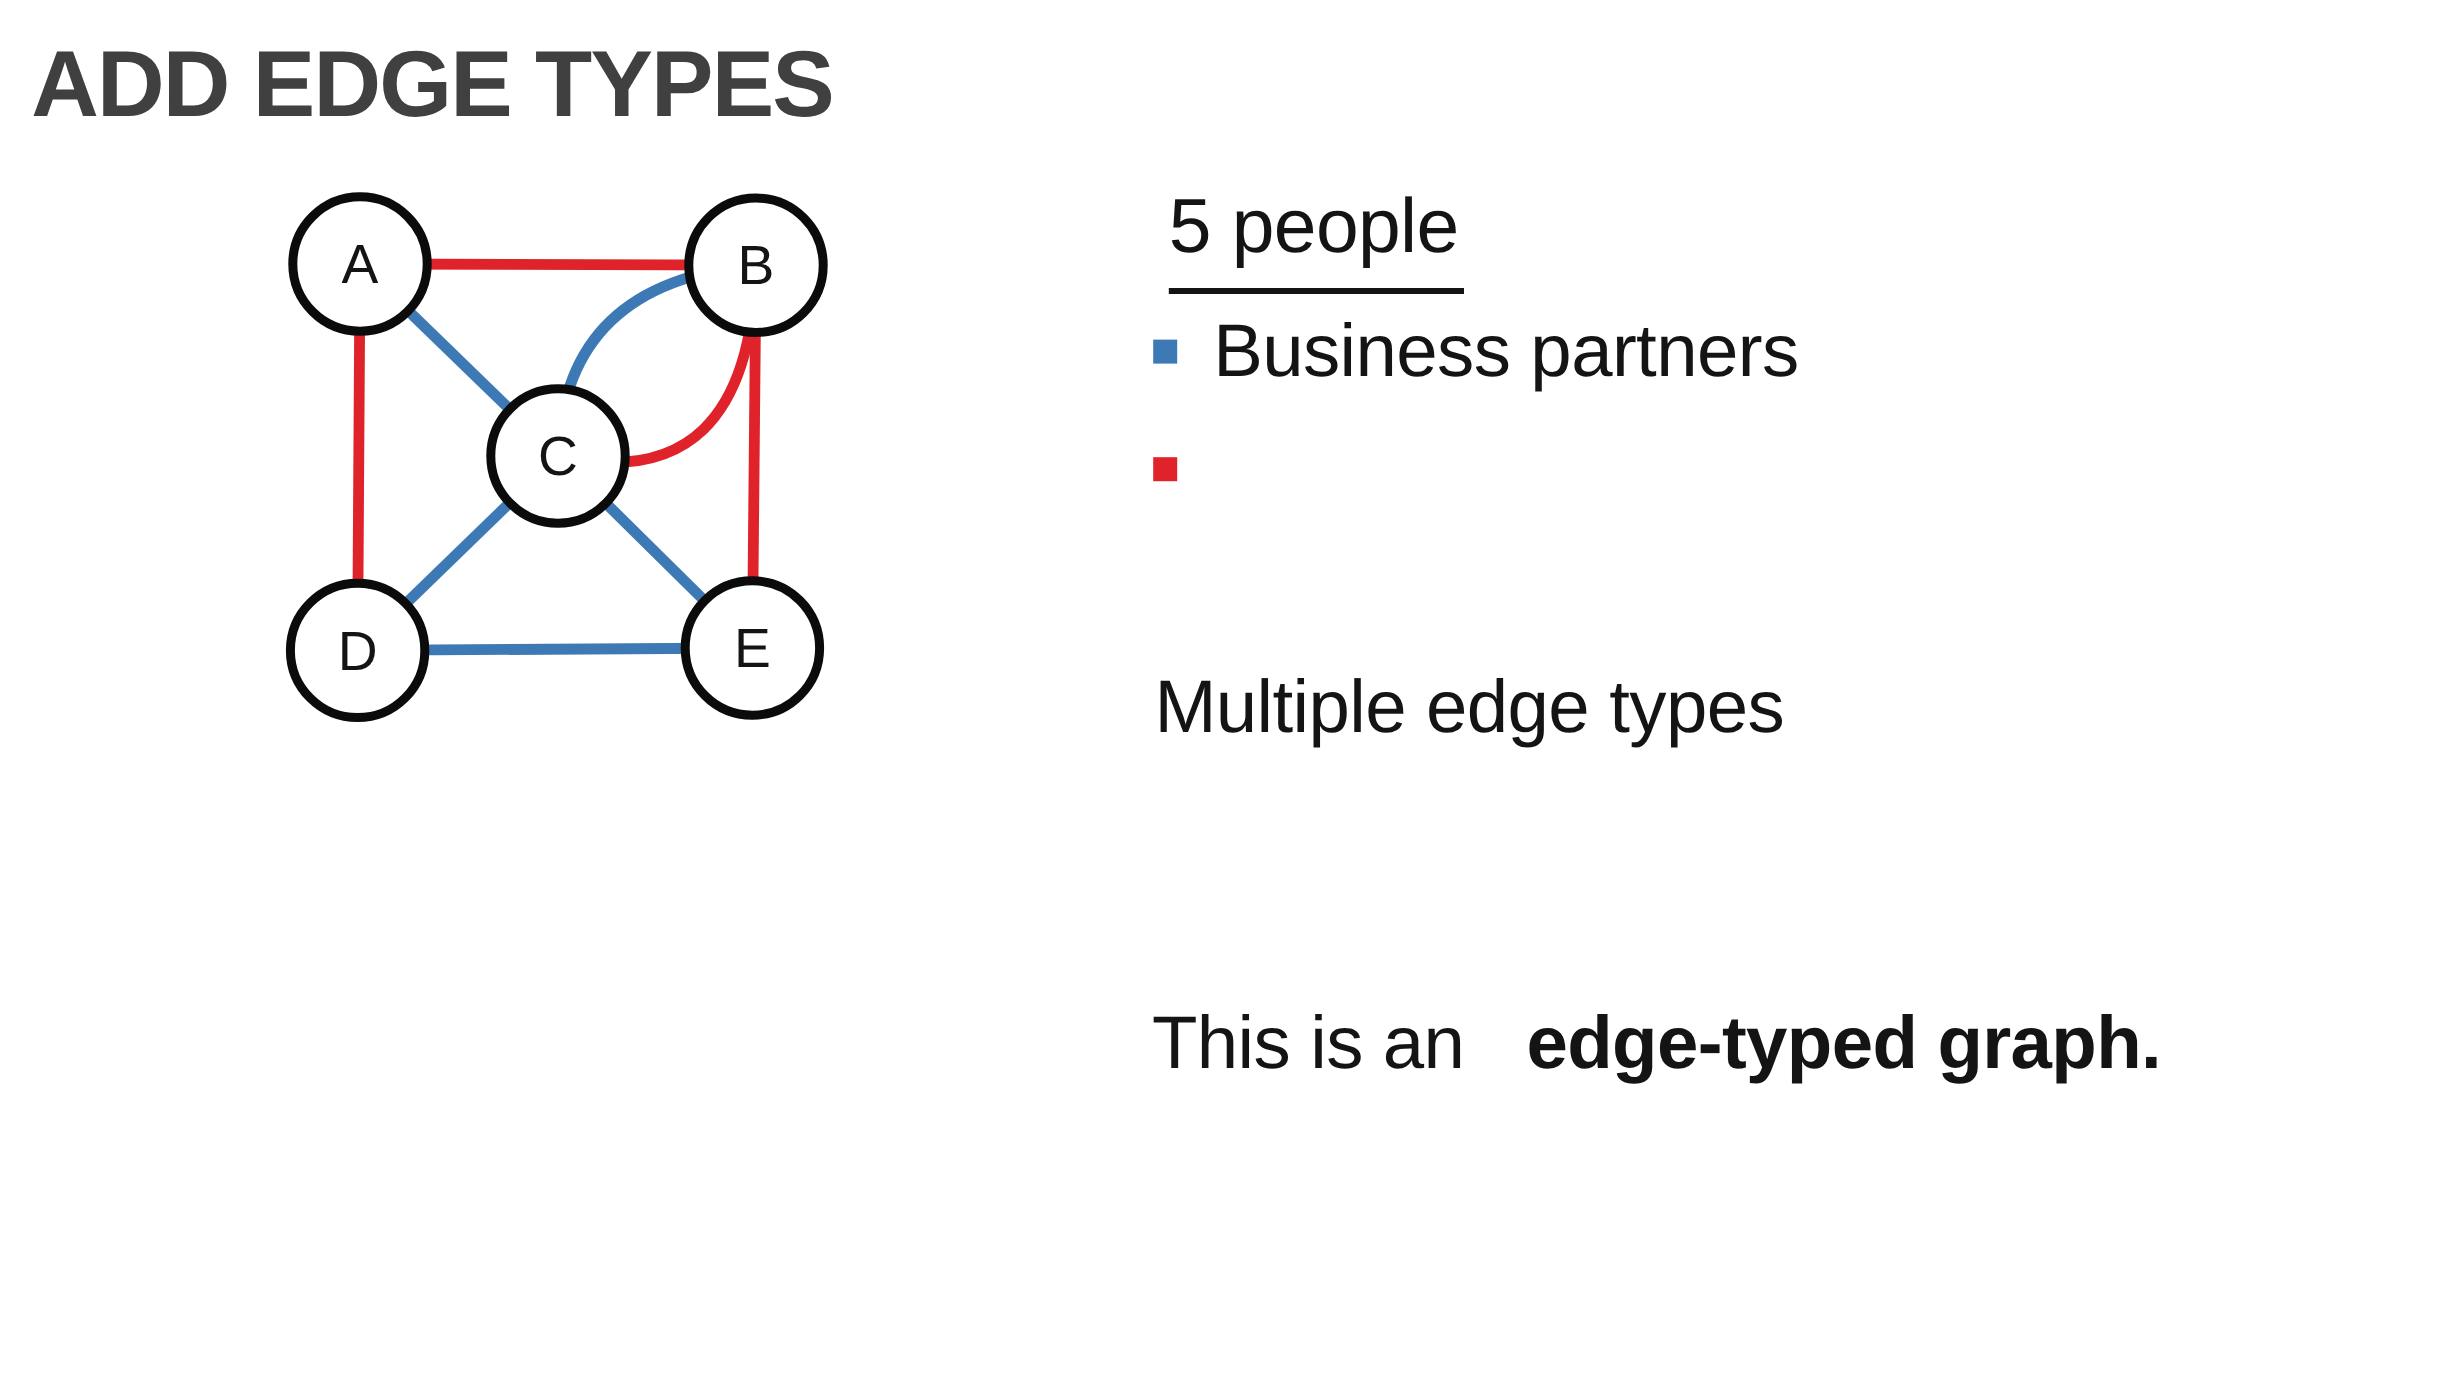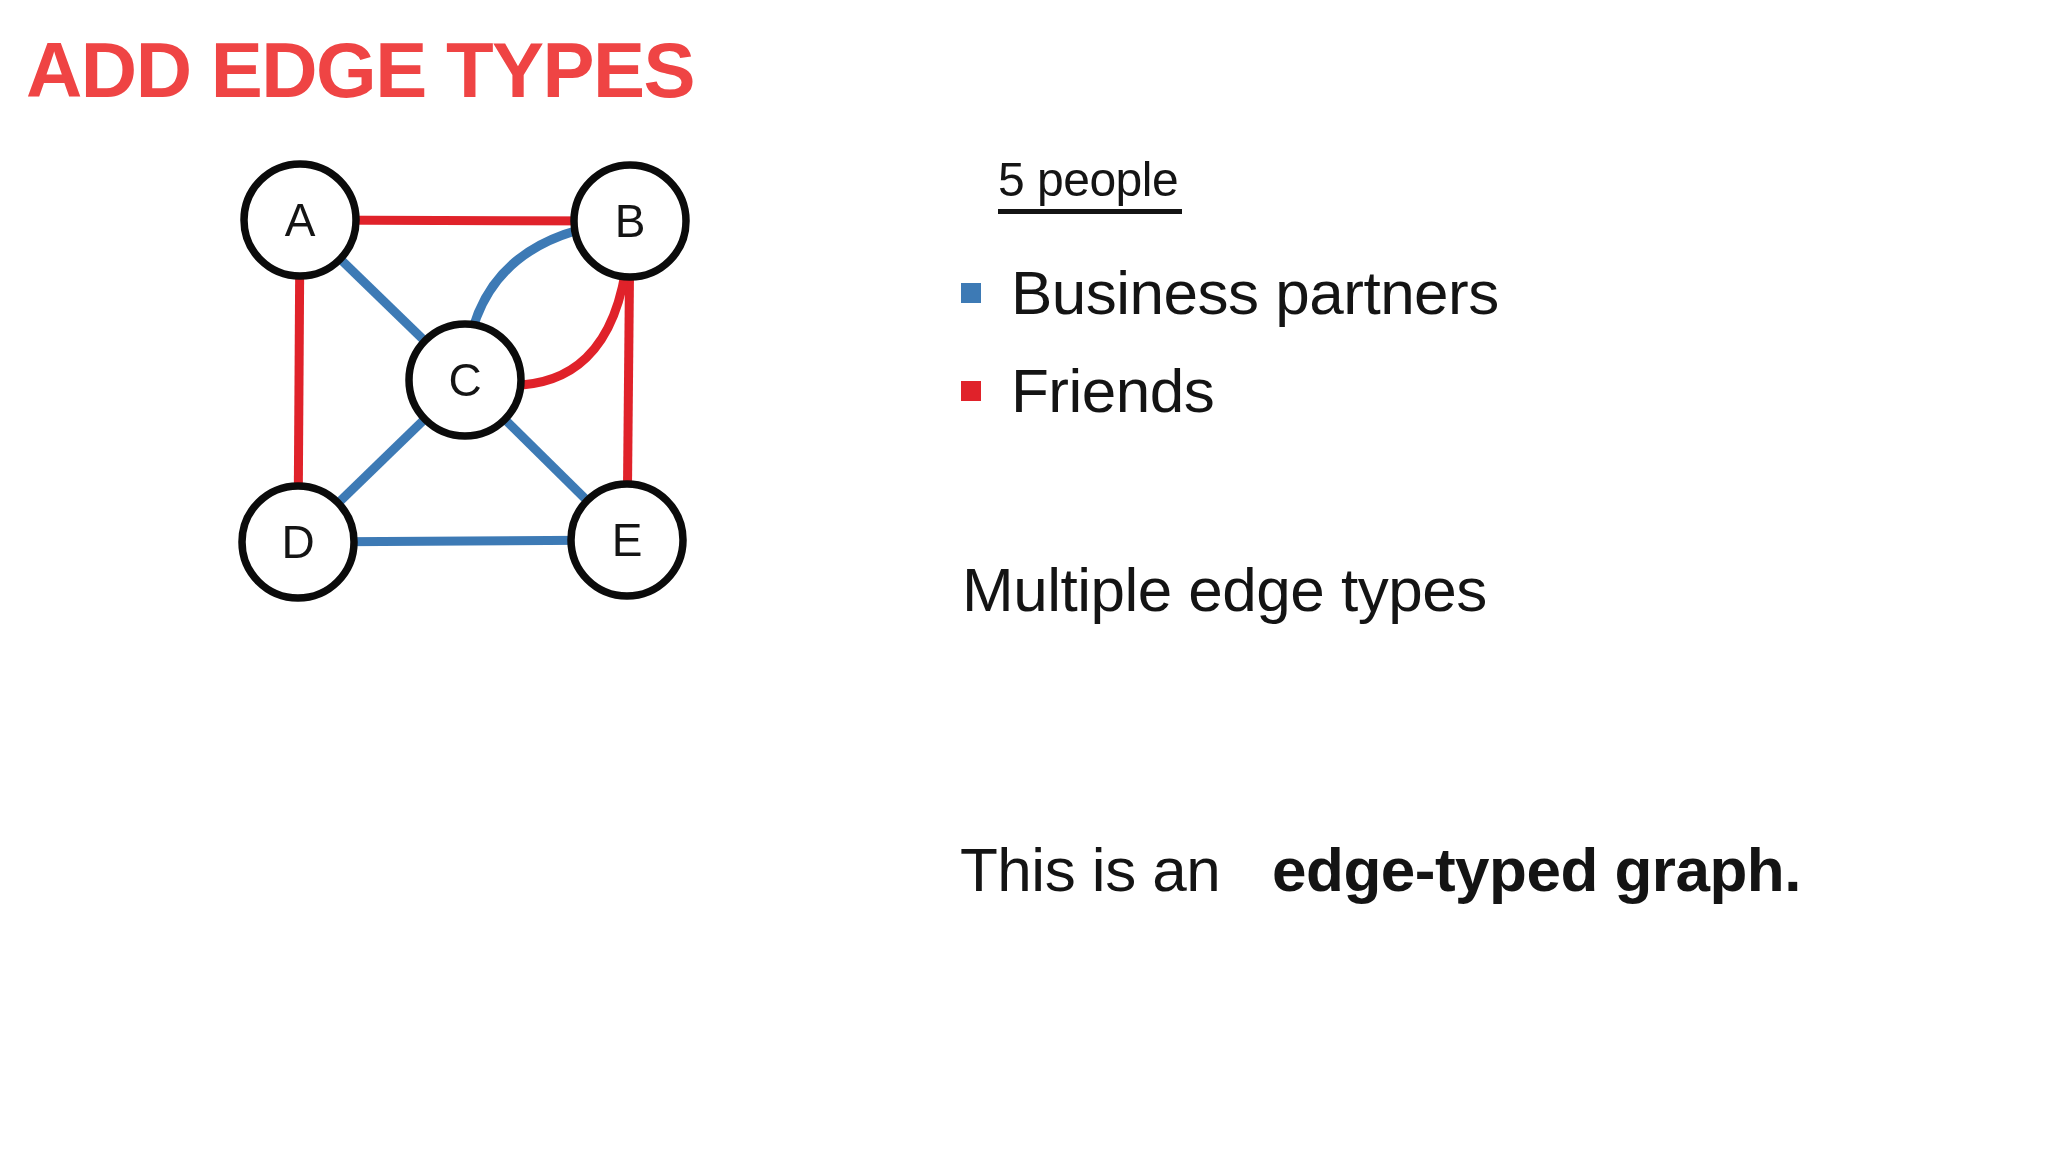--- a/index.html
+++ b/index.html
@@ -13,44 +13,44 @@
     color: #141414;
   }
   .title {
     position: absolute;
     left: 26px;
     top: 28px;
     font-size: 78px;
     font-weight: 700;
     letter-spacing: -1.5px;
     line-height: 1.1;
-    color: #ef4444;
+    color: #404040;
     white-space: nowrap;
   }
   .graph-svg {
     position: absolute;
     left: 170px;
     top: 130px;
     width: 540px;
     height: 500px;
   }
   .graph-svg text {
     font-family: "Liberation Sans", "DejaVu Sans", sans-serif;
     font-size: 46px;
     fill: #141414;
   }
   .right-col-heading {
     position: absolute;
-    left: 998px;
+    left: 974px;
     top: 152px;
-    font-size: 48px;
+    font-size: 64px;
     line-height: 1.15;
     letter-spacing: -0.5px;
     border-bottom: 5px solid #141414;
-    padding: 0 4px 2px 0;
+    padding: 0 4px 14px 0;
     white-space: nowrap;
   }
   .legend-list {
     position: absolute;
     left: 961px;
     top: 254px;
     display: flex;
     flex-direction: column;
     gap: 20px;
   }
@@ -123,21 +123,20 @@
 
   <div class="right-col-heading">5 people</div>
 
   <div class="legend-list">
     <div class="legend-row">
       <span class="bullet" style="background: rgb(61, 122, 181);"></span>
       <span class="legend-label">Business partners</span>
     </div>
     <div class="legend-row">
       <span class="bullet" style="background: rgb(224, 34, 42);"></span>
-      <span class="legend-label">Friends</span>
     </div>
   </div>
 
   <div class="notes">
     <div>Multiple edge types</div>
   </div>
 
   <div class="conclusion"><span>This is an </span><span class="bold">edge-typed graph.</span></div>
 
 </div>

